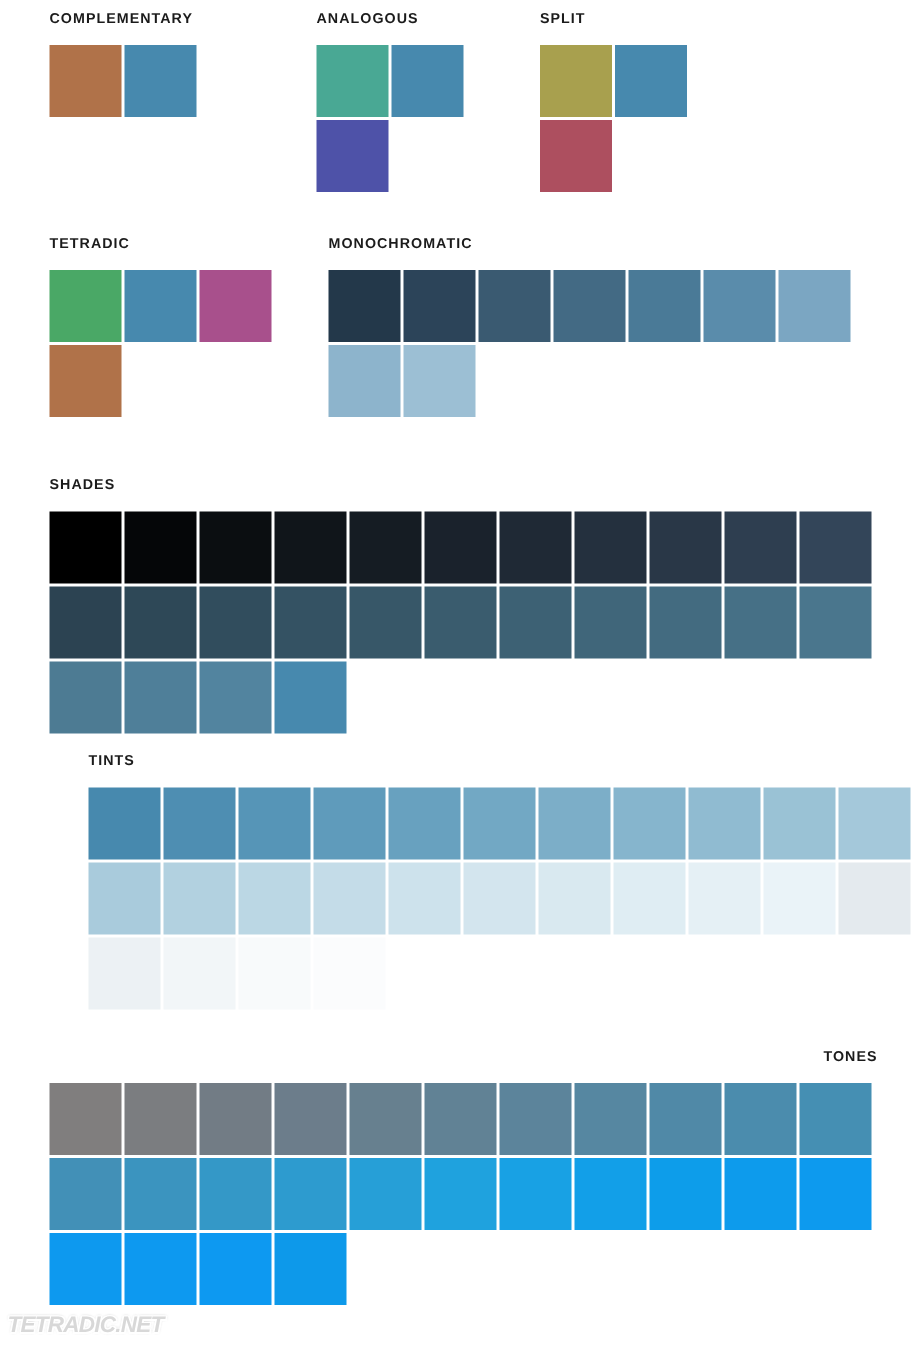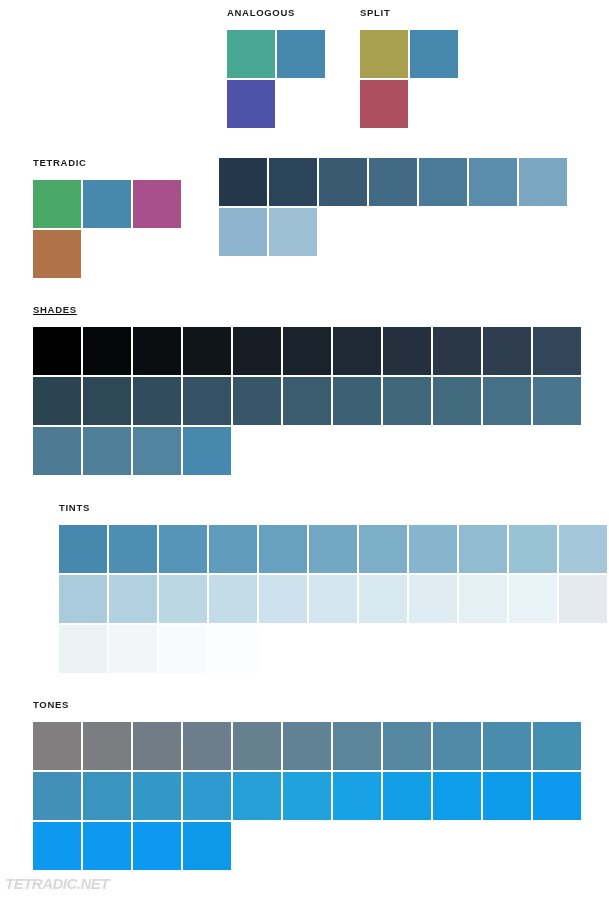--- a/index.html
+++ b/index.html
@@ -55,21 +55,21 @@
     position: absolute;
     top: 0;
   }
   .harmony .section-label {
     margin-bottom: 12px;
   }
   .harmony .grid {
     width: 98px;
   }
   .h-complementary { left: 33px; }
-  .h-analogous     { left: 188px; padding-left: 39px; }
+  .h-analogous     { left: 172px; padding-left: 39px; }
   .h-split         { left: 316px; padding-left: 44px; }
   .h-triadic       { left: 455px; }
 
   
   .mid-row {
     position: absolute;
     top: 158px;
     left: 0;
     width: 609px;
   }
@@ -80,23 +80,23 @@
   .b-monochromatic { left: 219px; }
   .b-monochromatic .grid { width: 350px; }
 
   
   .ramp {
     position: absolute;
     left: 33px;
     width: 552px;
   }
   .ramp .section-label { margin-bottom: 12px; }
-  .r-shades { top: 305px; text-decoration: underline; }
+  .r-shades { top: 319px; }
   .r-tints  { top: 503px; padding-left: 26px; }
-  .r-tones  { top: 700px; }
+  .r-tones  { top: 700px; text-align: right; }
 
   
   .watermark {
     position: absolute;
     left: 5px;
     bottom: 8px;
     font-family: "Liberation Sans", sans-serif;
     font-size: 15px;
     font-weight: bold;
     font-style: italic;
@@ -112,20 +112,27 @@
     pointer-events: none;
   }
 </style>
 </head>
 <body>
 
 <div class="sheet">
 
   <div class="harmony-row">
 
+    <div class="harmony h-complementary">
+      <div class="section-label">COMPLEMENTARY</div>
+      <div class="grid">
+        <span class="swatch" style="background-color: rgb(176, 114, 73);"></span>
+        <span class="swatch" style="background-color: rgb(71, 137, 174);"></span>
+      </div>
+    </div>
 
     <div class="harmony h-analogous">
       <div class="section-label">ANALOGOUS</div>
       <div class="grid">
         <span class="swatch" style="background-color: rgb(73, 168, 148);"></span>
         <span class="swatch" style="background-color: rgb(71, 137, 174);"></span>
         <span class="swatch" style="background-color: rgb(78, 82, 168);"></span>
       </div>
     </div>
 
@@ -147,20 +154,21 @@
       <div class="section-label">TETRADIC</div>
       <div class="grid">
           <span class="swatch" style="background-color: rgb(74, 168, 102);"></span>
           <span class="swatch" style="background-color: rgb(71, 137, 174);"></span>
           <span class="swatch" style="background-color: rgb(168, 80, 140);"></span>
           <span class="swatch" style="background-color: rgb(176, 114, 73);"></span>
         </div>
     </div>
 
     <div class="block b-monochromatic">
+      <div class="section-label">MONOCHROMATIC</div>
       <div class="grid">
           <span class="swatch" style="background-color: rgb(35, 56, 74);"></span>
           <span class="swatch" style="background-color: rgb(44, 68, 89);"></span>
           <span class="swatch" style="background-color: rgb(58, 90, 113);"></span>
           <span class="swatch" style="background-color: rgb(67, 106, 132);"></span>
           <span class="swatch" style="background-color: rgb(74, 122, 151);"></span>
           <span class="swatch" style="background-color: rgb(90, 140, 171);"></span>
           <span class="swatch" style="background-color: rgb(123, 166, 194);"></span>
           <span class="swatch" style="background-color: rgb(141, 180, 204);"></span>
           <span class="swatch" style="background-color: rgb(156, 191, 212);"></span>

